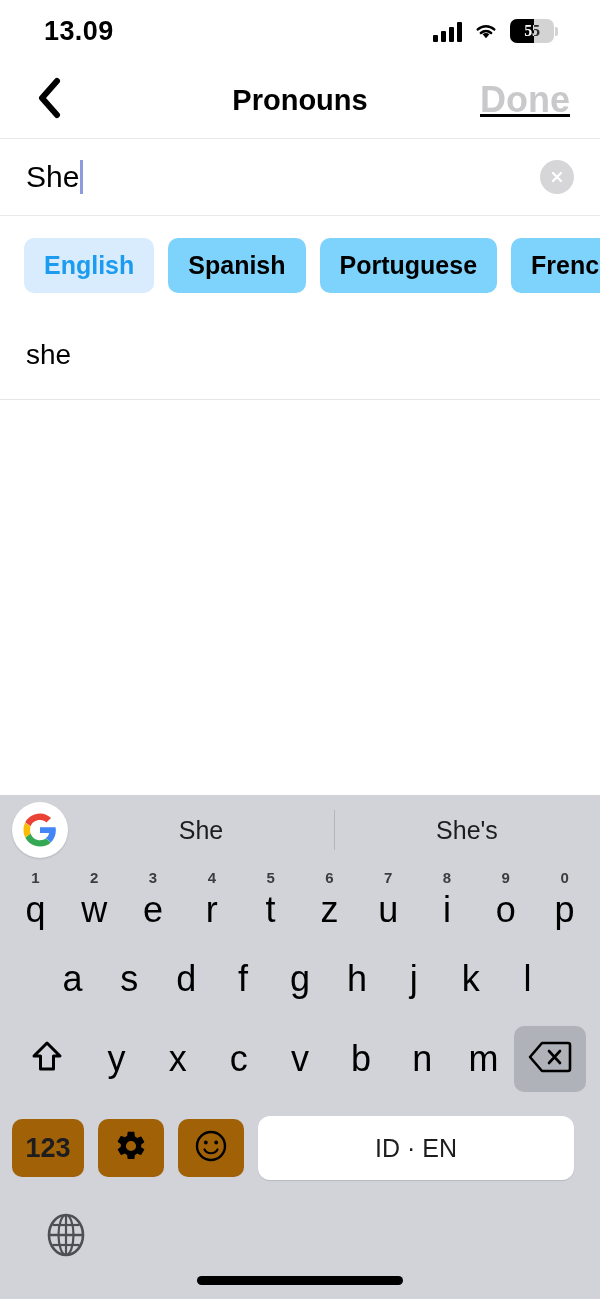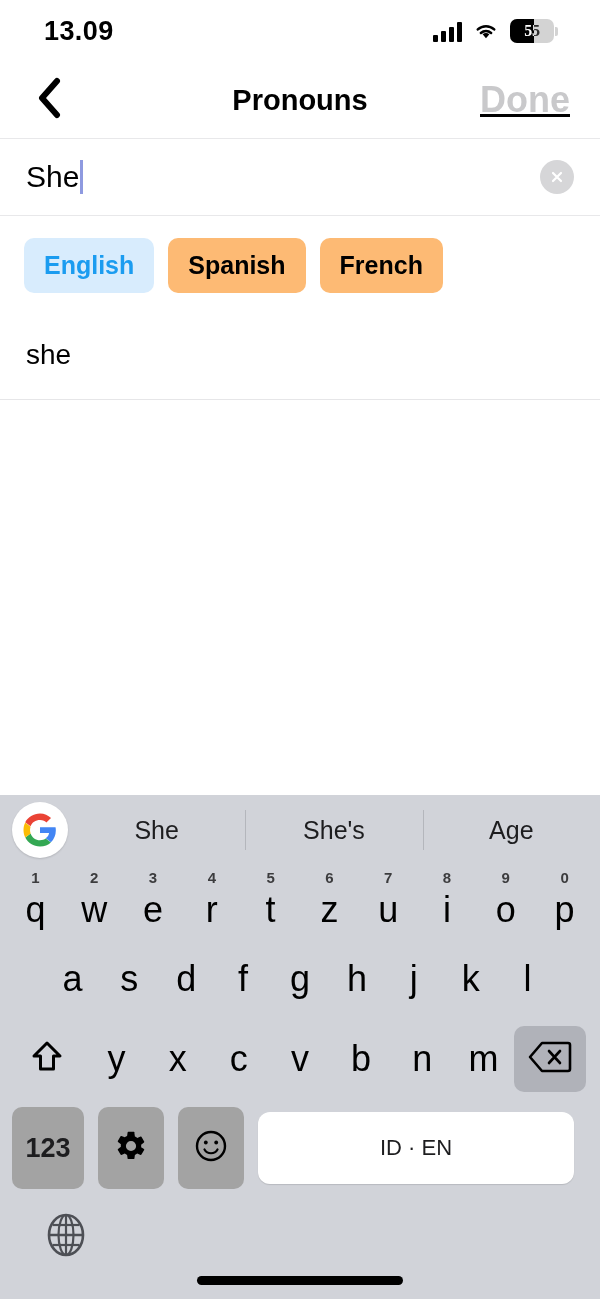--- a/index.html
+++ b/index.html
@@ -88,21 +88,21 @@
   .clear-btn svg{ display:block; }
 
   
   .chips{
     display:flex; gap:14px; padding:22px 24px 24px 24px;
     overflow:hidden;
   }
   .chip{
     border-radius:10px; padding:13px 20px; font-size:25px;
     font-weight:700; white-space:nowrap; cursor:pointer;
-    background:#fdba74; color:#000;
+    background:#7dd3fc; color:#000;
   }
   .chip.active{ background:#d8ecfd; color:#1b9cf0; }
 
   
   .results{ border-bottom:1px solid #e6e6e8; }
   .result-item{
     padding:22px 26px 28px 26px; font-size:28px; color:#000; cursor:pointer;
   }
 
   .filler{ background:#fff; }
@@ -152,32 +152,32 @@
     flex:0 0 78px; height:100%; display:flex; align-items:center;
     justify-content:center; cursor:pointer;
   }
   .key-back{
     flex:0 0 72px; height:66px; border-radius:10px; background:#b0b2b9;
     display:flex; align-items:center; justify-content:center;
     margin-right:6px; cursor:pointer;
   }
 
   .sp-key{
-    height:82px; border-radius:10px; background:#a3a3a3;
+    height:58px; border-radius:10px; background:#a16207;
     display:flex; align-items:center; justify-content:center; cursor:pointer;
   }
   .k123{ flex:0 0 72px; margin-right:14px; }
   .kgear{ flex:0 0 66px; margin-right:14px; }
   .kemoji{ flex:0 0 66px; margin-right:14px; }
   .k123 .glyph{ font-size:27px; font-weight:600; color:#1d1d1f; }
 
   .spacebar{
-    flex:1; height:72px; border-radius:12px; background:#fff;
+    flex:1; height:64px; border-radius:12px; background:#fff;
     display:flex; align-items:center; justify-content:center;
-    font-size:22px; color:#1d1d1f; cursor:pointer; margin-right:14px;
+    font-size:25px; color:#1d1d1f; cursor:pointer; margin-right:14px;
     box-shadow:0 1px 1px rgba(0,0,0,.12);
   }
   .selesai{
     flex:0 0 142px; height:72px; border-radius:10px; background:#4258d8;
     display:flex; align-items:center; justify-content:center;
     font-size:27px; color:#fff; font-weight:500; cursor:pointer;
   }
 
   .kbfoot{
     flex:1; display:flex; align-items:flex-start; padding:14px 0 0 40px;
@@ -240,20 +240,21 @@
       <svg width="18" height="18" viewBox="0 0 18 18">
         <path d="M5 5 L13 13 M13 5 L5 13" stroke="#fff" stroke-width="2.2" stroke-linecap="round"></path>
       </svg>
     </span>
   </div>
 </div>
 
 <div class="chips">
   <div class="chip active">English</div>
   <div class="chip">Spanish</div>
+  <div class="chip">Portuguese</div>
   <div class="chip">French</div>
 </div>
 
 <div class="results">
   <div class="result-item">she</div>
 </div>
 
 <div class="filler" style="height: 395px;"></div>
 
 <div class="keyboard">
@@ -263,21 +264,20 @@
       <svg width="36" height="36" viewBox="0 0 48 48">
         <path fill="#4285F4" d="M45.1 24.5c0-1.6-.1-2.8-.4-4.1H24v7.5h12.1c-.2 2-1.6 5-4.5 7l6.9 5.3c4.1-3.8 6.6-9.4 6.6-15.7z"></path>
         <path fill="#34A853" d="M24 46c5.9 0 10.9-1.9 14.5-5.3l-6.9-5.3c-1.8 1.3-4.3 2.2-7.6 2.2-5.8 0-10.7-3.8-12.5-9.1l-7.1 5.5C8 41.3 15.4 46 24 46z"></path>
         <path fill="#FBBC05" d="M11.5 28.5c-.5-1.4-.8-2.9-.8-4.5s.3-3.1.7-4.5l-7.1-5.5C2.8 17 2 20.4 2 24s.8 7 2.3 10z"></path>
         <path fill="#EA4335" d="M24 10.6c4.1 0 6.9 1.8 8.5 3.3l6.2-6C34.9 4.5 29.9 2 24 2 15.4 2 8 6.7 4.3 13.5l7.1 5.5c1.8-5.3 6.8-8.4 12.6-8.4z"></path>
       </svg>
     </div>
     <div class="sugg-list">
       <div class="sugg">She</div>
       <div class="sugg">She's</div>
-      <div class="sugg">Age</div>
     </div>
   </div>
 
   <div class="krow krow1">
     <div class="key letter">
       <span class="num">1</span>
       <span class="glyph">q</span>
       </div>
     <div class="key letter">
       <span class="num">2</span>

